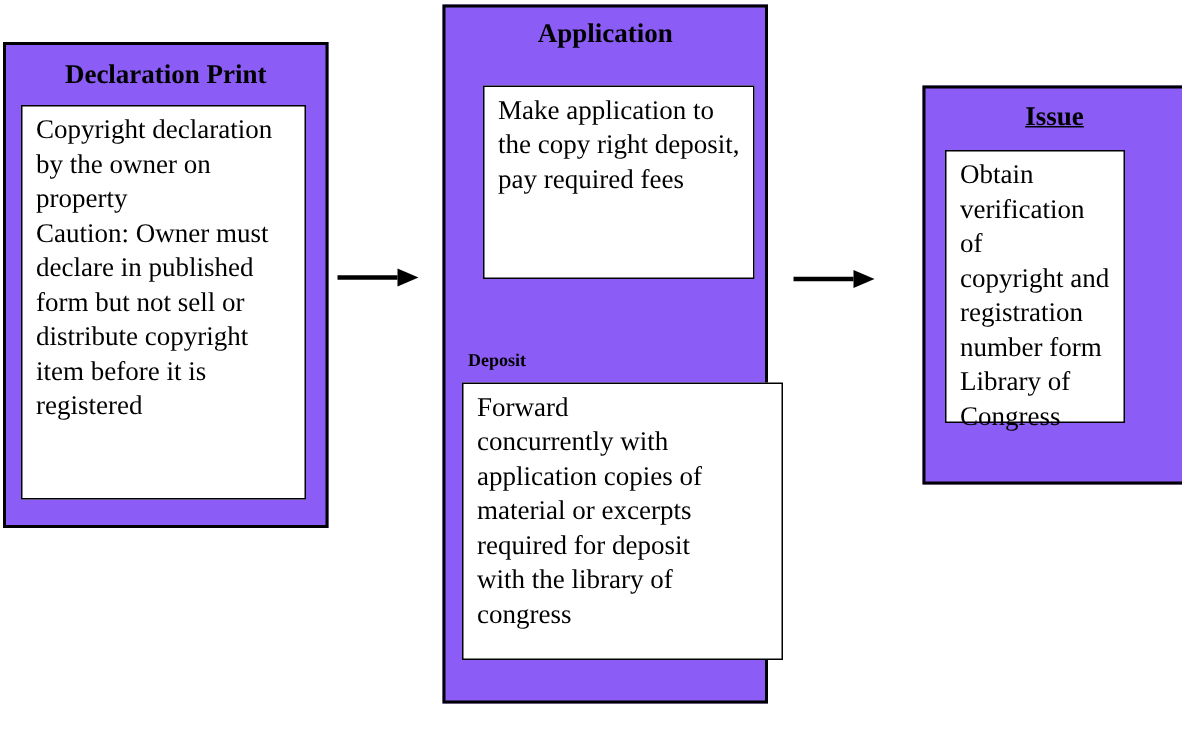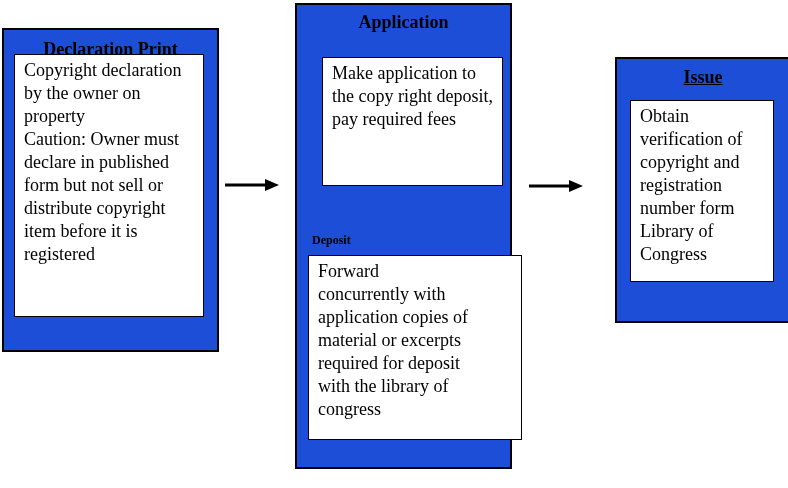--- a/index.html
+++ b/index.html
@@ -8,21 +8,21 @@
     width: 788px;
     height: 488px;
     background: #ffffff;
     overflow: hidden;
     font-family: "Liberation Serif", "DejaVu Serif", serif;
     color: #000000;
   }
   .outer-box {
     position: absolute;
     border: 2px solid #000000;
-    background: #1d4ed8;
+    background: #8b5cf6;
     box-sizing: border-box;
   }
   .inner-box {
     position: absolute;
     border: 1.5px solid #000000;
     background: #ffffff;
     box-sizing: border-box;
     padding: 4px 9px;
     font-size: 18px;
     line-height: 23px;
@@ -36,35 +36,35 @@
   }
   .sub-title {
     position: absolute;
     font-weight: bold;
     font-size: 12px;
     line-height: 23px;
   }
   
   .box-declaration { left: 2px; top: 28px; width: 217px; height: 324px; }
   .box-declaration .stage-title { margin-top: 8px; }
-  .body-declaration { left: 10px; top: 24px; width: 190px; height: 263px; }
+  .body-declaration { left: 10px; top: 40px; width: 190px; height: 263px; }
   
   .arrow { position: absolute; }
   .arrow-1 { left: 224px; top: 178px; }
   .arrow-2 { left: 528px; top: 179px; }
   
   .box-application { left: 295px; top: 3px; width: 217px; height: 466px; }
   .box-application .stage-title { margin-top: 6px; }
   .body-application { left: 25px; top: 52px; width: 181px; height: 129px; }
   .subtitle-deposit { left: 15px; top: 224px; }
   .body-deposit { left: 11px; top: 250px; width: 214px; height: 185px; }
   
   .box-issue { left: 615px; top: 57px; width: 176px; height: 266px; }
   .box-issue .stage-title { margin-top: 7px; text-decoration: underline; }
-  .body-issue { left: 13px; top: 41px; width: 144px; height: 182px; }
+  .body-issue { left: 13px; top: 41px; width: 120px; height: 182px; }
 </style>
 </head>
 <body>
 
 <div class="canvas">
 
   <div class="outer-box box-declaration">
     <div class="stage-title">Declaration Print</div>
     <div class="inner-box body-declaration">Copyright declaration
 by the owner on

